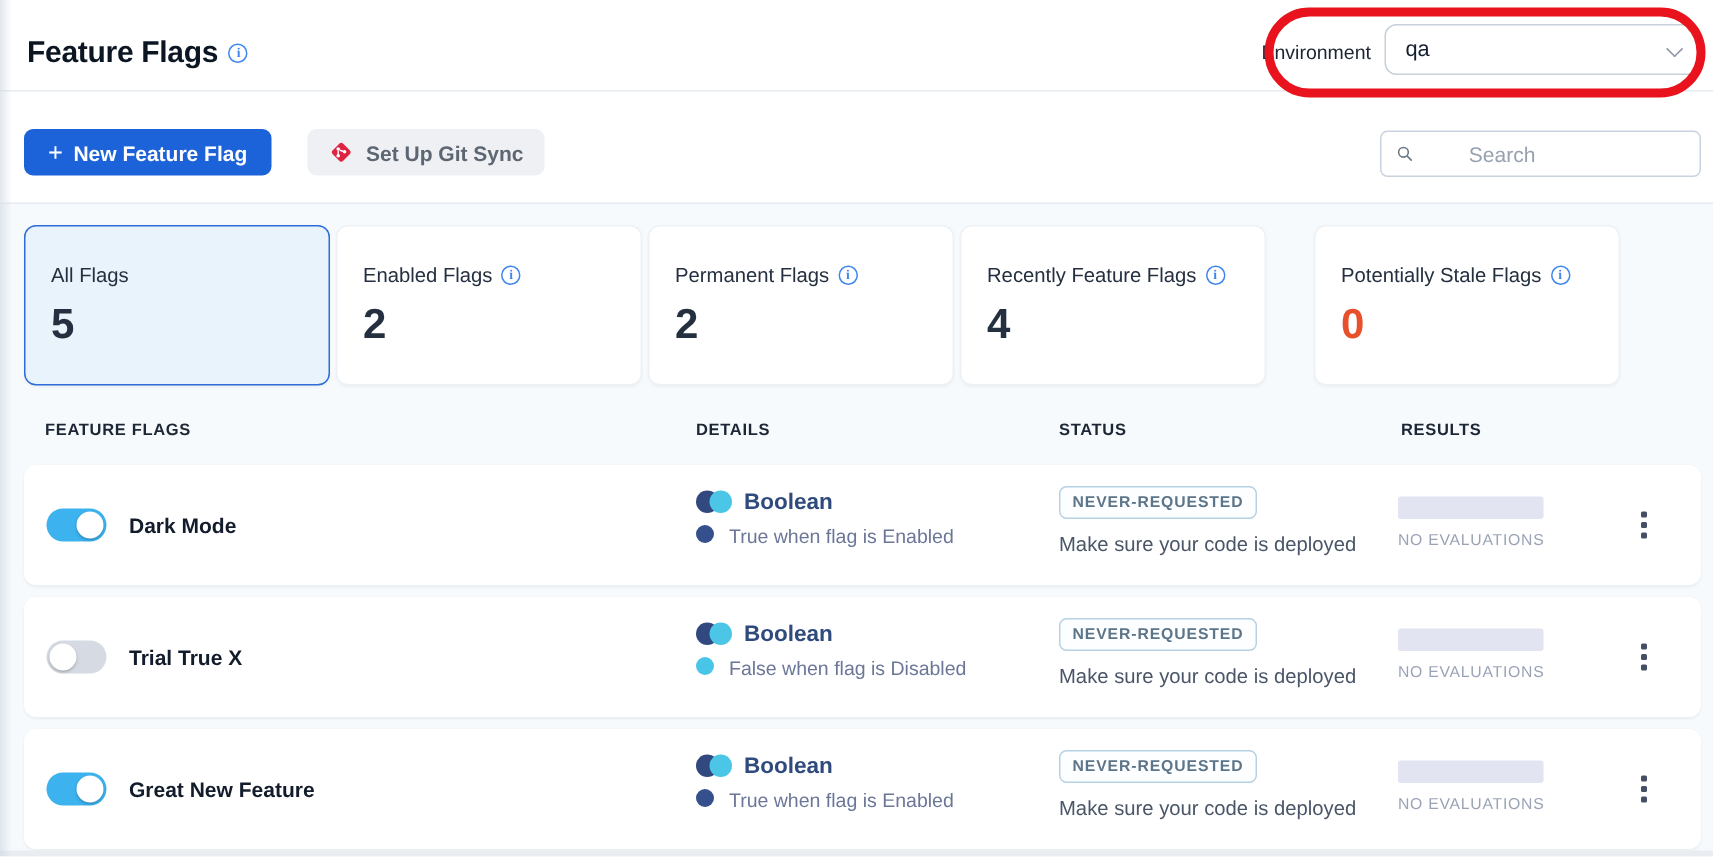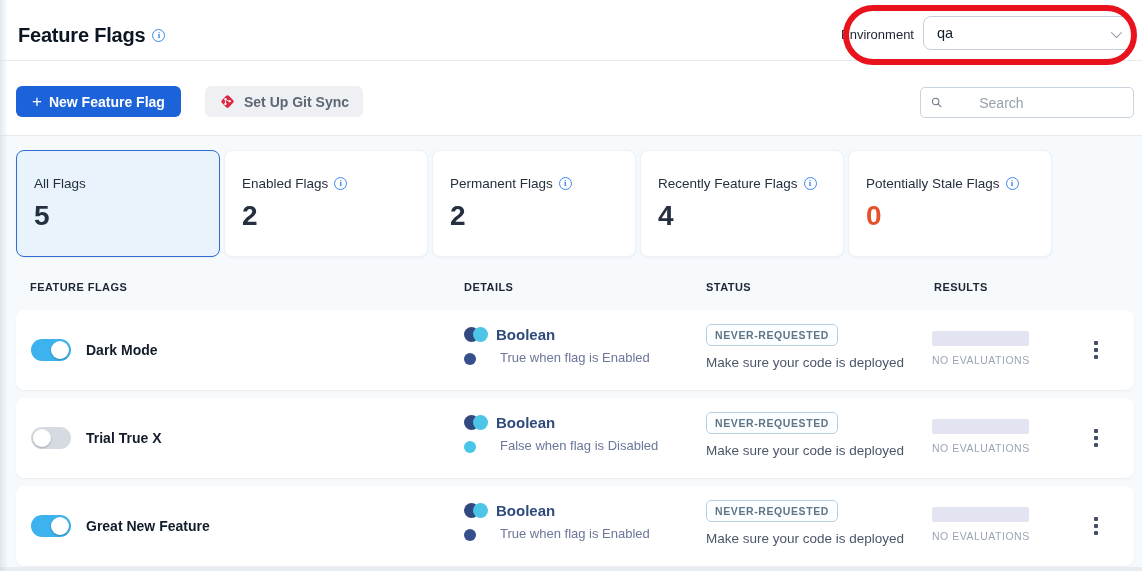--- a/index.html
+++ b/index.html
@@ -76,21 +76,21 @@
     pointer-events: none;
   }
   
   .card {
     position: absolute; top: 150px; width: 204px; height: 107px;
     background: #fff; border: 1px solid #eef1f5; border-radius: 8px;
     box-shadow: 0 1px 2px rgba(23,34,56,.05); padding: 25px 17px 0; cursor: pointer;
   }
   .card.selected { background: #e8f3fb; border: 1.5px solid #2e6cd8; }
   .card-0 { left: 16px; } .card-1 { left: 224px; } .card-2 { left: 432px; }
-  .card-3 { left: 640px; } .card-4 { left: 848px; }
+  .card-3 { left: 640px; } .card-4 { left: 876px; }
   .card-label { display: flex; align-items: center; gap: 6px; font-size: 13.5px; color: #242f3f; }
   .card-value { margin-top: 9px; font-size: 28px; font-weight: 600; color: #242f3f; }
   
   .th {
     position: absolute; top: 281px; font-size: 11px; font-weight: 700;
     color: #1c2635; letter-spacing: .45px;
   }
   .th-0 { left: 30px; } .th-1 { left: 464px; } .th-2 { left: 706px; } .th-3 { left: 934px; }
   .row {
     position: absolute; left: 16px; width: 1118px; height: 80px;
@@ -111,21 +111,21 @@
   .flag-name {
     position: absolute; left: 70px; top: 0; height: 100%;
     display: flex; align-items: center; font-size: 14px; font-weight: 700; color: #121c2b; cursor: pointer;
   }
   .details { position: absolute; left: 448px; top: 16px; }
   .details-line1 { display: flex; align-items: center; gap: 8px; font-size: 15px; font-weight: 600; color: #2f4a7d; }
   .bool-icon { position: relative; width: 24px; height: 15px; display: inline-block; flex: 0 0 auto; }
   .bool-icon i { position: absolute; top: 0; width: 15px; height: 15px; border-radius: 50%; }
   .bool-icon .c1 { left: 0; background: #31497e; }
   .bool-icon .c2 { left: 9px; background: #4cc6e6; }
-  .details-line2 { display: flex; align-items: flex-end; gap: 24px; margin-top: 7px; font-size: 13px; color: #6b7699; }
+  .details-line2 { display: flex; align-items: flex-start; gap: 10px; margin-top: 7px; font-size: 13px; color: #6b7699; }
   .detail-dot { width: 12px; height: 12px; border-radius: 50%; background: #35508c; flex: 0 0 auto; }
   .status { position: absolute; left: 690px; top: 14px; }
   .status-badge {
     display: inline-block; padding: 4px 8px; border: 1px solid #b7d1e4; border-radius: 5px;
     background: #fdfeff; font-size: 10.5px; font-weight: 700; color: #5d7589; letter-spacing: .6px;
   }
   .status-text { margin-top: 9px; font-size: 13.5px; color: #4a5668; }
   .results { position: absolute; left: 916px; top: 21px; }
   .results-bar { width: 97px; height: 15px; background: #e2e4f1; border-radius: 2px; }
   .results-text { margin-top: 8px; font-size: 10.5px; color: #9aa3b6; letter-spacing: .5px; }

